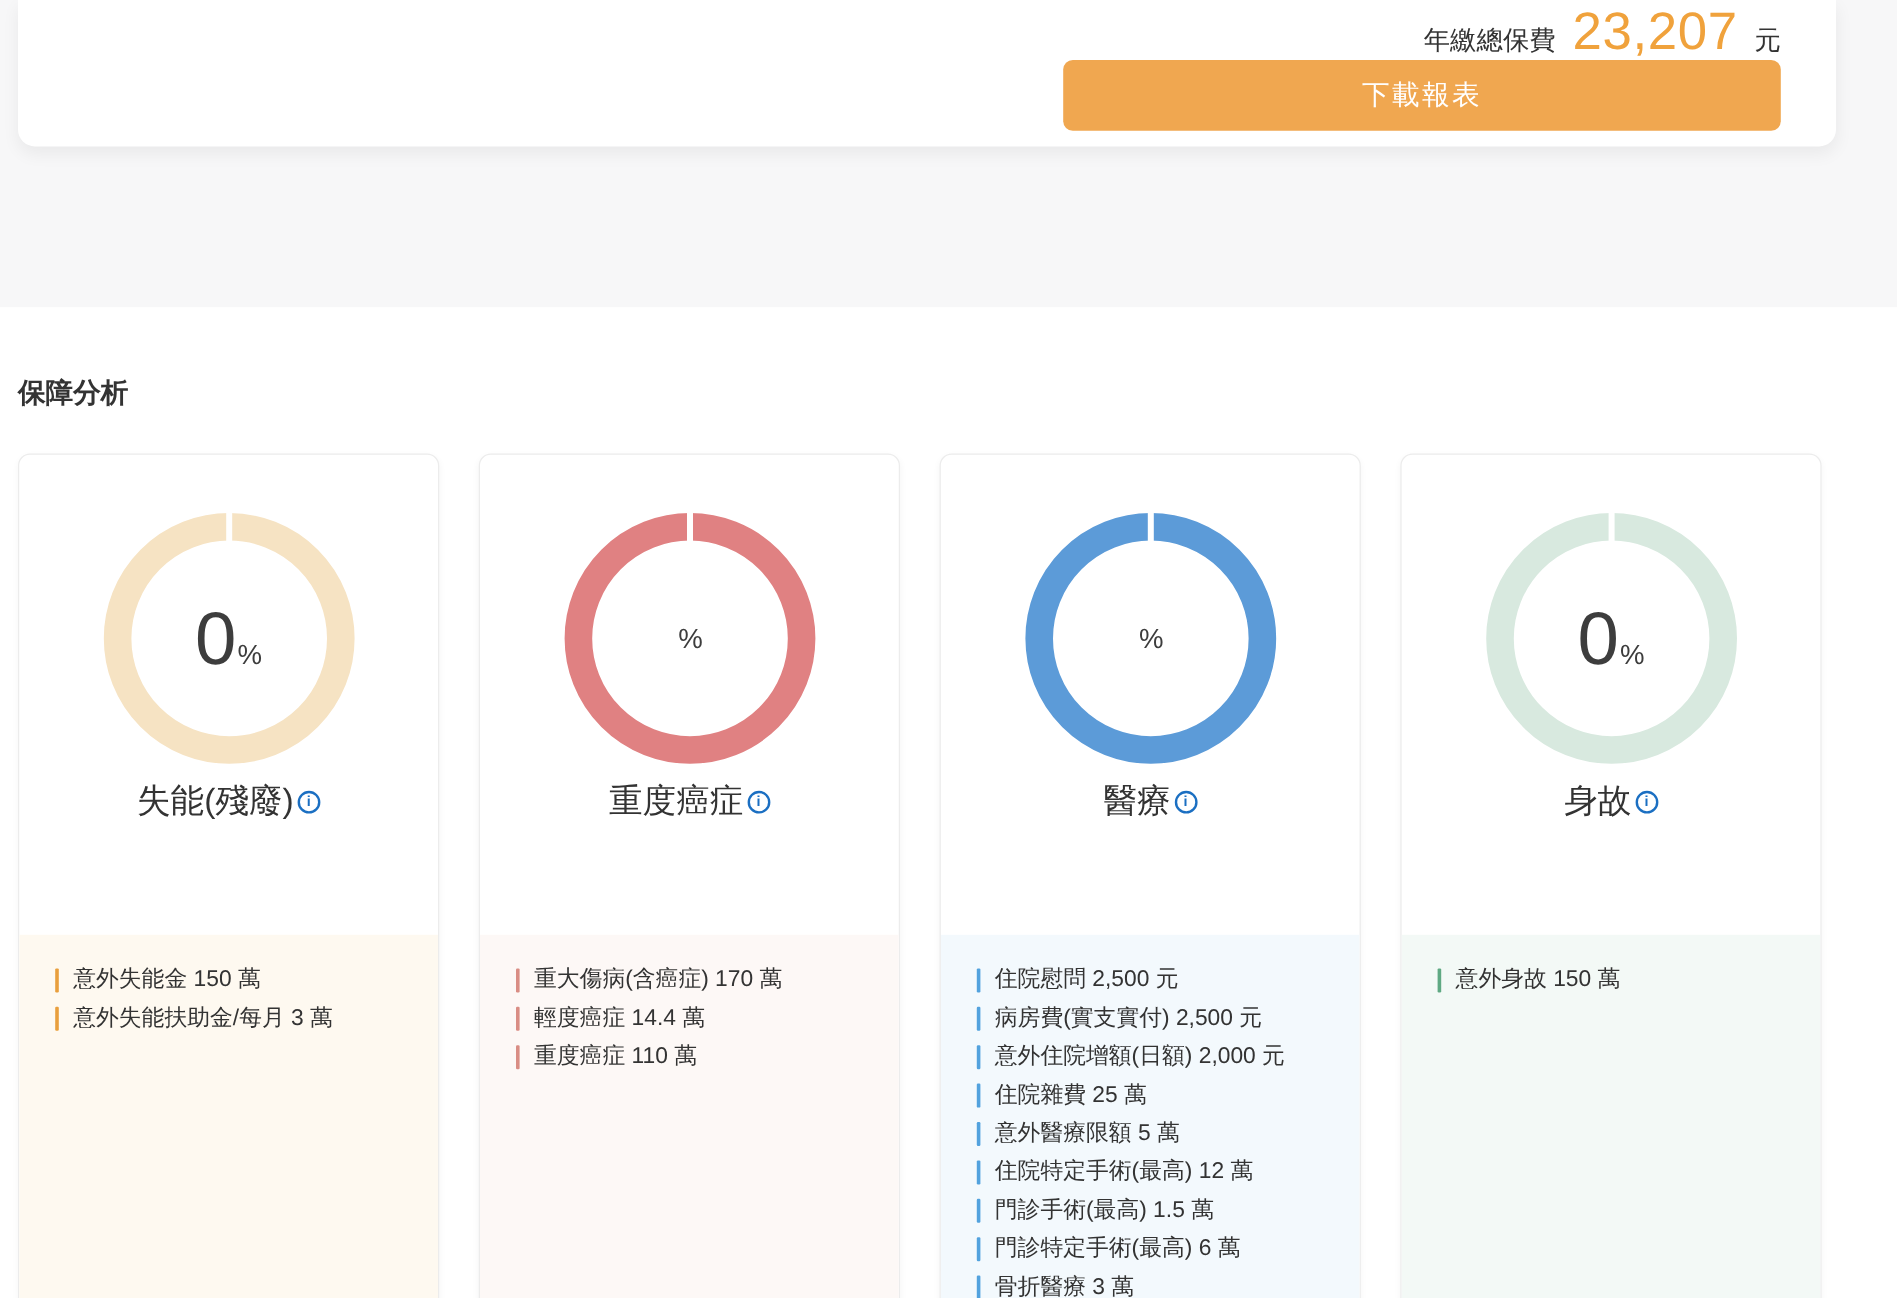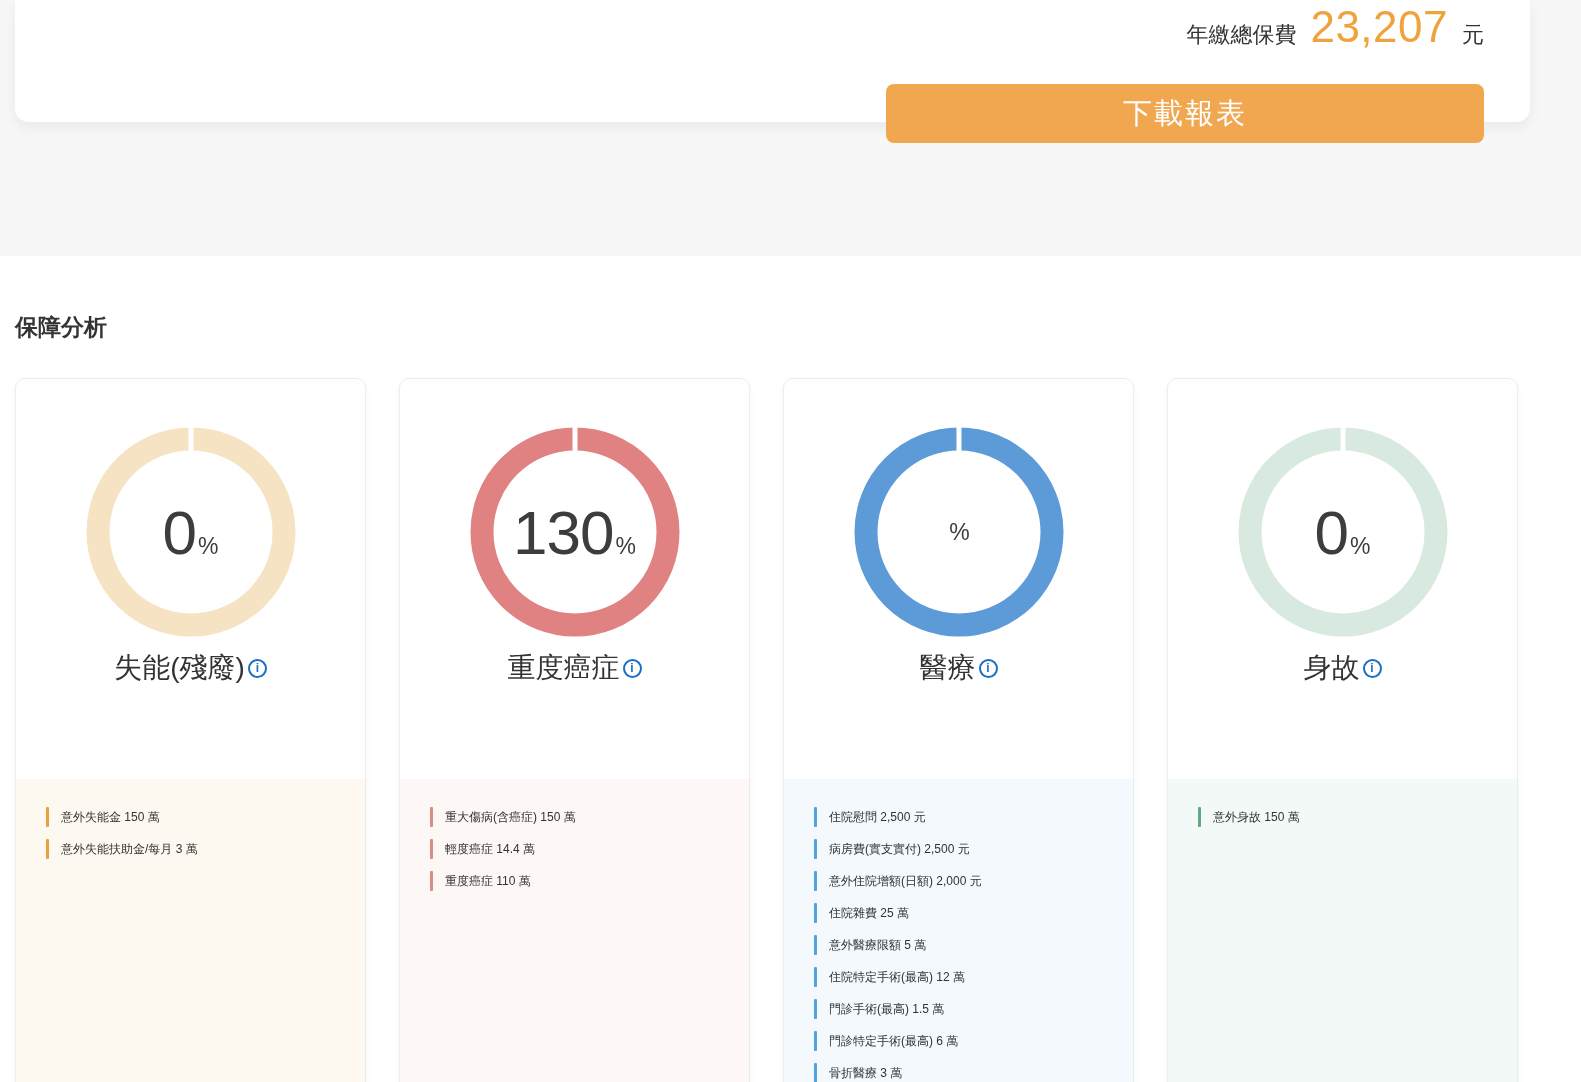--- a/index.html
+++ b/index.html
@@ -28,25 +28,25 @@
     white-space: nowrap;
   }
   .premium-label { font-size: 22px; color: #333; }
   .premium-value {
     font-size: 44px; letter-spacing: 0.5px;
     color: var(--premium-orange, #f0a23c);
     text-align: right;
   }
   .premium-unit { font-size: 22px; color: #333; }
   .download-btn {
-    position: absolute; top: 84px; right: 46px;
+    position: absolute; top: 50px; right: 46px;
     width: 598px; height: 59px;
     background: var(--accent-orange, #f0a750);
     border: none; border-radius: 8px;
-    color: #ffffff; font-size: 29px; letter-spacing: 2px;
+    color: #ffffff; font-size: 23px; letter-spacing: 2px;
     font-family: Liberation Sans, sans-serif;
     display: flex; align-items: center; justify-content: center;
     cursor: pointer;
   }
   
   .analysis { background: #ffffff; padding: 0 15px; }
   .section-title {
     margin: 57px 0 37px;
     font-size: 23px; line-height: 28px; font-weight: 700; color: #333;
   }
@@ -97,21 +97,21 @@
   }
   .benefit-list { list-style: none; }
   .benefit {
     display: flex; align-items: center;
     margin-bottom: 12px;
   }
   .benefit-bar {
     width: 3px; height: 20px; border-radius: 1px;
     margin-right: 12px; flex: none;
   }
-  .benefit-label { font-size: 12px; line-height: 20px; color: #333; white-space: nowrap; }
+  .benefit-label { font-size: 19px; line-height: 20px; color: #333; white-space: nowrap; }
 </style>
 </head>
 <body>
 
 <div class="top-zone">
   <section class="top-card">
     <div class="premium-line">
       <span class="premium-label">年繳總保費</span>
       <span class="premium-value">23,207</span>
       <span class="premium-unit">元</span>
@@ -159,35 +159,34 @@
 
   <section class="card">
     <div class="card-top">
       <div class="donut-wrap">
         <svg width="210" height="210" viewBox="0 0 210 210">
           <circle cx="105" cy="105" r="93" fill="none" stroke-width="23" stroke="#e08182"></circle>
           <line x1="105" y1="0" x2="105" y2="28" stroke="#ffffff" stroke-width="5"></line>
         </svg>
         <div class="percent">
           <span class="percent-inner">
-            <span class="num">130</span>
             <span class="sign">%</span>
           </span>
         </div>
       </div>
       <div class="card-title-row">
         <span class="coverage-title">重度癌症</span>
         <span class="info-icon">i</span>
       </div>
     </div>
     <div class="card-benefits" style="background: rgb(253, 248, 246);">
       <ul class="benefit-list">
   <li class="benefit">
     <span class="benefit-bar" style="background: rgb(217, 141, 132);"></span>
-    <span class="benefit-label">重大傷病(含癌症) 150 萬</span>
+    <span class="benefit-label">重大傷病(含癌症) 170 萬</span>
   </li>
 
   <li class="benefit">
     <span class="benefit-bar" style="background: rgb(217, 141, 132);"></span>
     <span class="benefit-label">輕度癌症 14.4 萬</span>
   </li>
 
   <li class="benefit">
     <span class="benefit-bar" style="background: rgb(217, 141, 132);"></span>
     <span class="benefit-label">重度癌症 110 萬</span>

